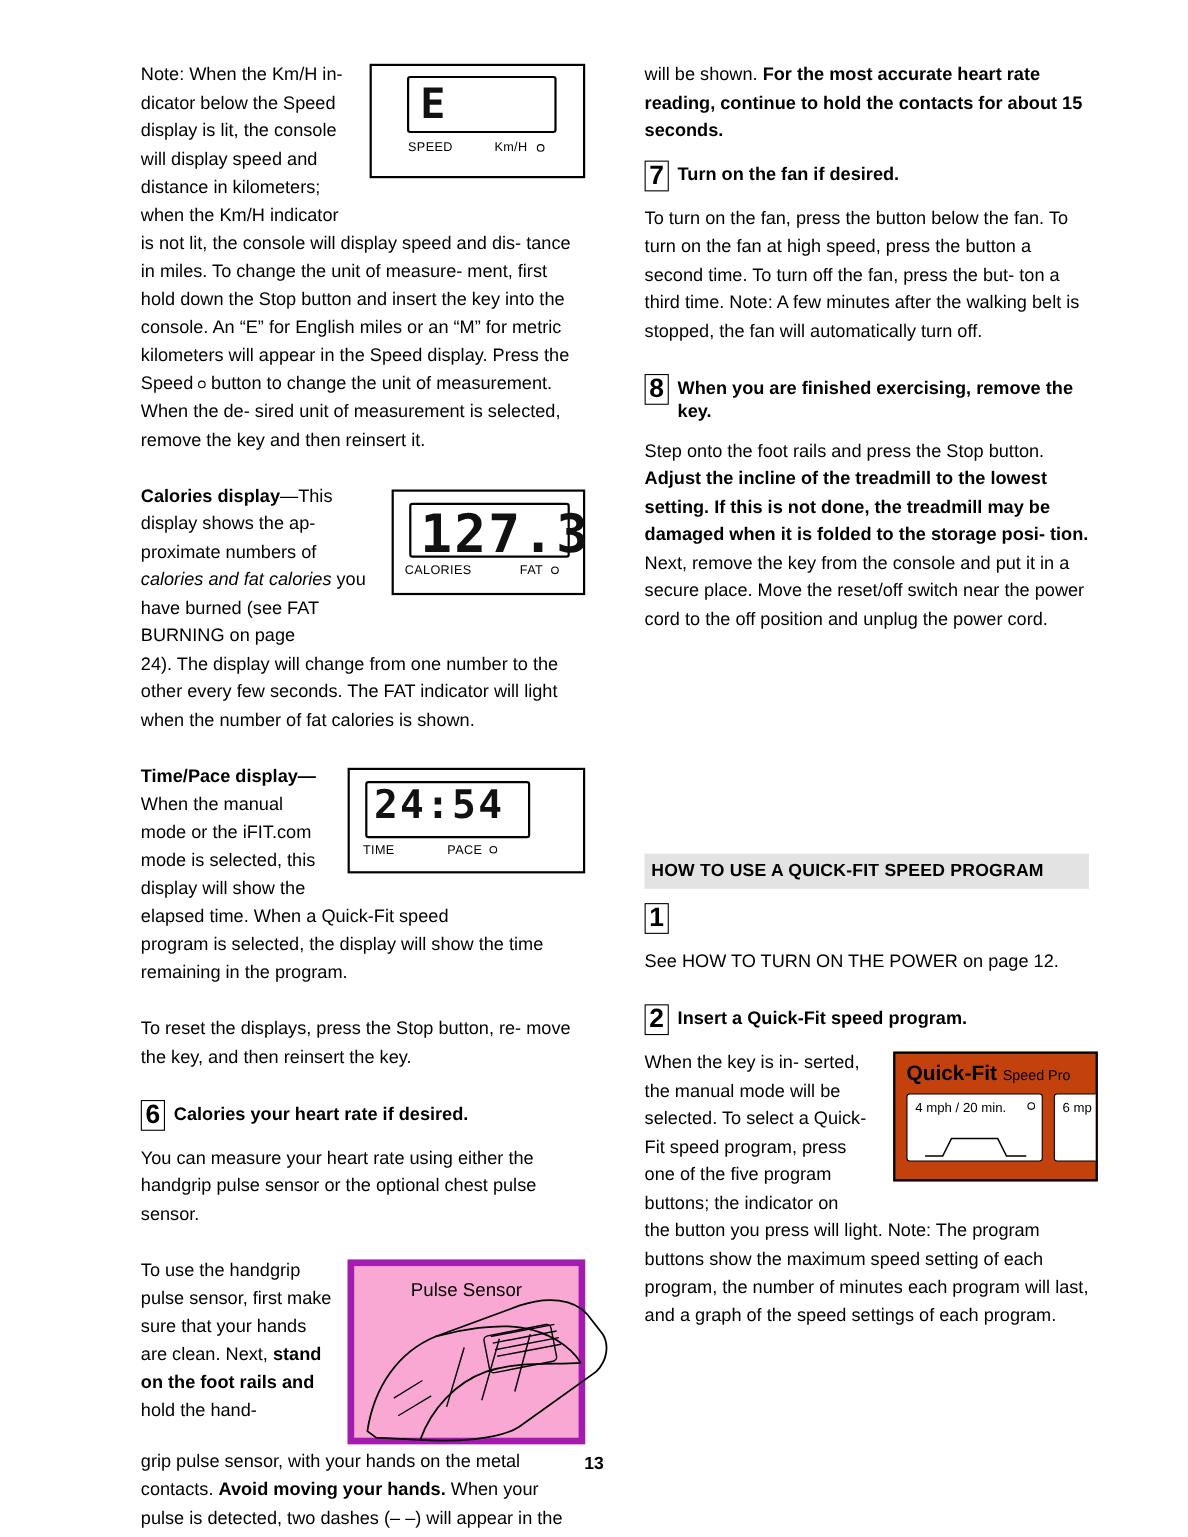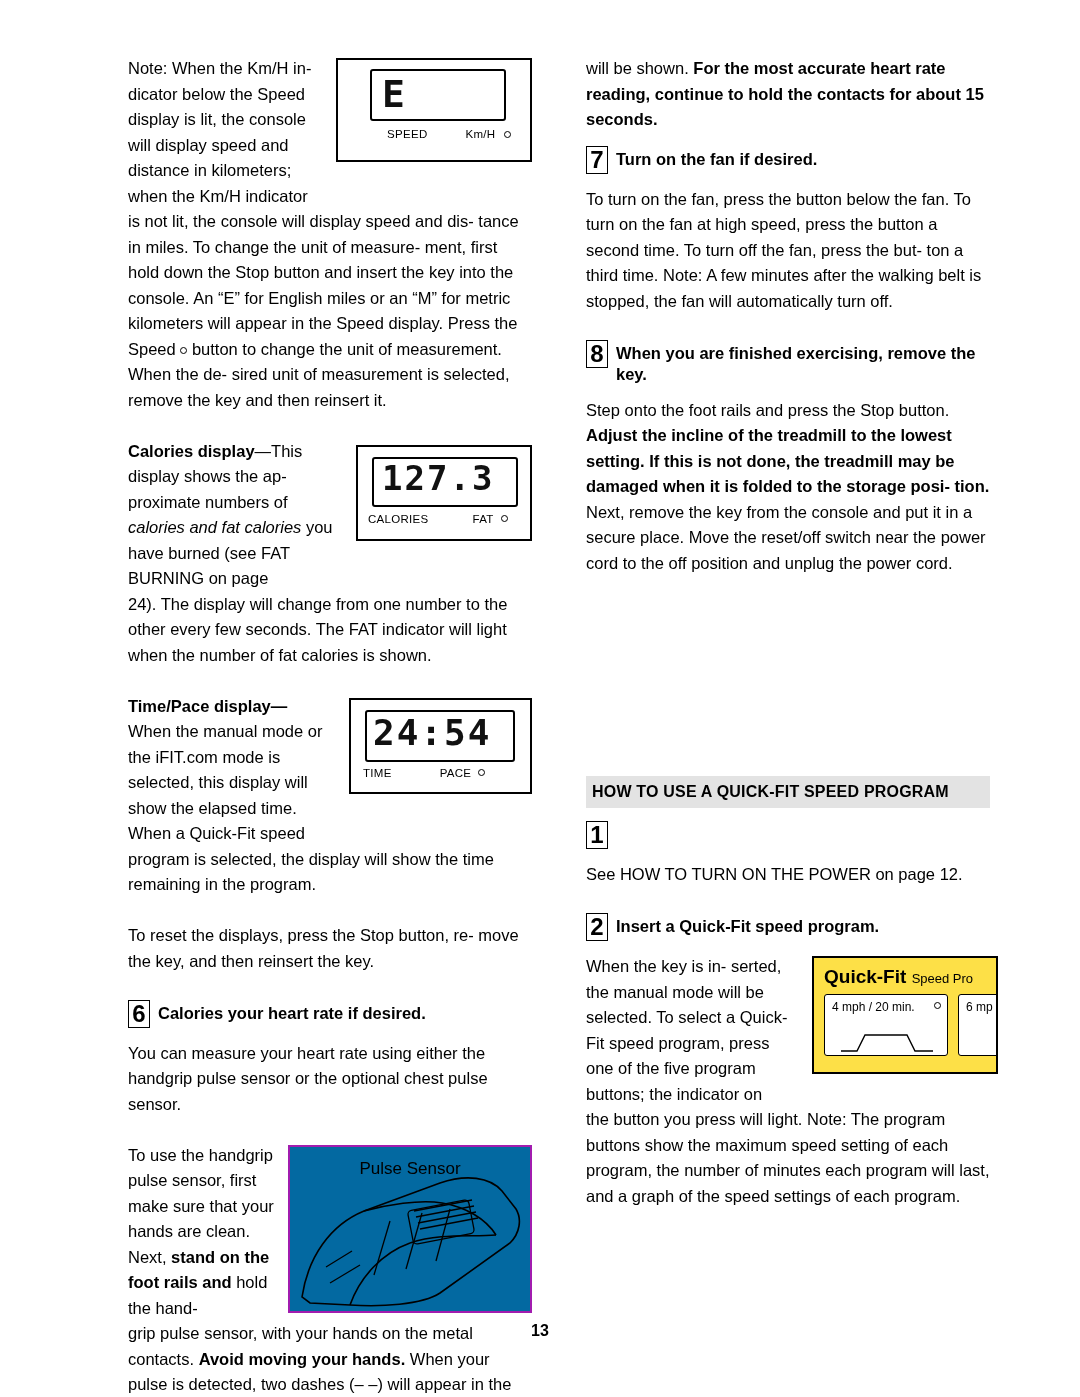--- a/index.html
+++ b/index.html
@@ -67,55 +67,55 @@
     border: 1.4px solid #000;
     border-radius: 50%;
     vertical-align: middle;
   }
 
   
   #fig-speed { width: 196px; height: 104px; }
   #fig-speed .lcd-inner { left: 32px; top: 9px; width: 136px; height: 52px; }
   #fig-speed .segtext { position:absolute; left: 44px; top: 12px; font-size: 38px; }
   #fig-speed .labels {
-    position: absolute; left: 22px; top: 68px; width: 184px;
+    position: absolute; left: 6px; top: 68px; width: 184px;
     display: flex; align-items: center;
   }
   #fig-speed .labels .l1 { margin-left: 27px; }
   #fig-speed .labels .l2 { margin-left: 38px; }
   #fig-speed .labels .dot { margin-left: 9px; }
 
   
   #fig-cal { width: 176px; height: 96px; }
   #fig-cal .lcd-inner { left: 14px; top: 10px; width: 146px; height: 50px; }
-  #fig-cal .segtext { position:absolute; left: 24px; top: 11px; font-size: 34px; }
+  #fig-cal .segtext { position:absolute; left: 24px; top: 11px; font-size: 48px; }
   #fig-cal .labels { position:absolute; left: 10px; top: 66px; width: 160px; display:flex; align-items:center; }
   #fig-cal .labels .l1 { }
   #fig-cal .labels .l2 { margin-left: 44px; }
   #fig-cal .labels .dot { margin-left: 7px; }
 
   
-  #fig-time { width: 183px; height: 96px; }
+  #fig-time { width: 216px; height: 96px; }
   #fig-time .lcd-inner { left: 14px; top: 10px; width: 150px; height: 52px; }
   #fig-time .segtext { position:absolute; left: 22px; top: 12px; font-size: 36px; }
   #fig-time .labels { position:absolute; left: 12px; top: 67px; width: 164px; display:flex; align-items:center; }
   #fig-time .labels .l2 { margin-left: 48px; }
   #fig-time .labels .dot { margin-left: 7px; }
 
   
-  #fig-pulse { width: 244px; height: 168px; border: 2px solid #a21caf; position: relative; background:#0369a1; }
+  #fig-pulse { width: 216px; height: 168px; border: 6px solid #a21caf; position: relative; background:#f9a8d4; }
   #fig-pulse .cap {
     position:absolute; left: 0; right: 0; top: 12px; text-align:center;
     font-size: 17px;
   }
 
   
   #fig-qf {
     width: 186px; height: 118px; border: 2px solid #000; position: relative;
-    background: #fde047; overflow: hidden;
+    background: #c2410c; overflow: hidden;
   }
   #fig-qf .qf-title {
     position:absolute; left: 10px; top: 8px;
     font-size: 19px; font-weight: bold;
   }
   #fig-qf .qf-sub { font-size: 13px; font-weight: normal; }
   #fig-qf .btn {
     position: absolute;
     border: 1.6px solid #000; border-radius: 3px; background: #fff;
   }

